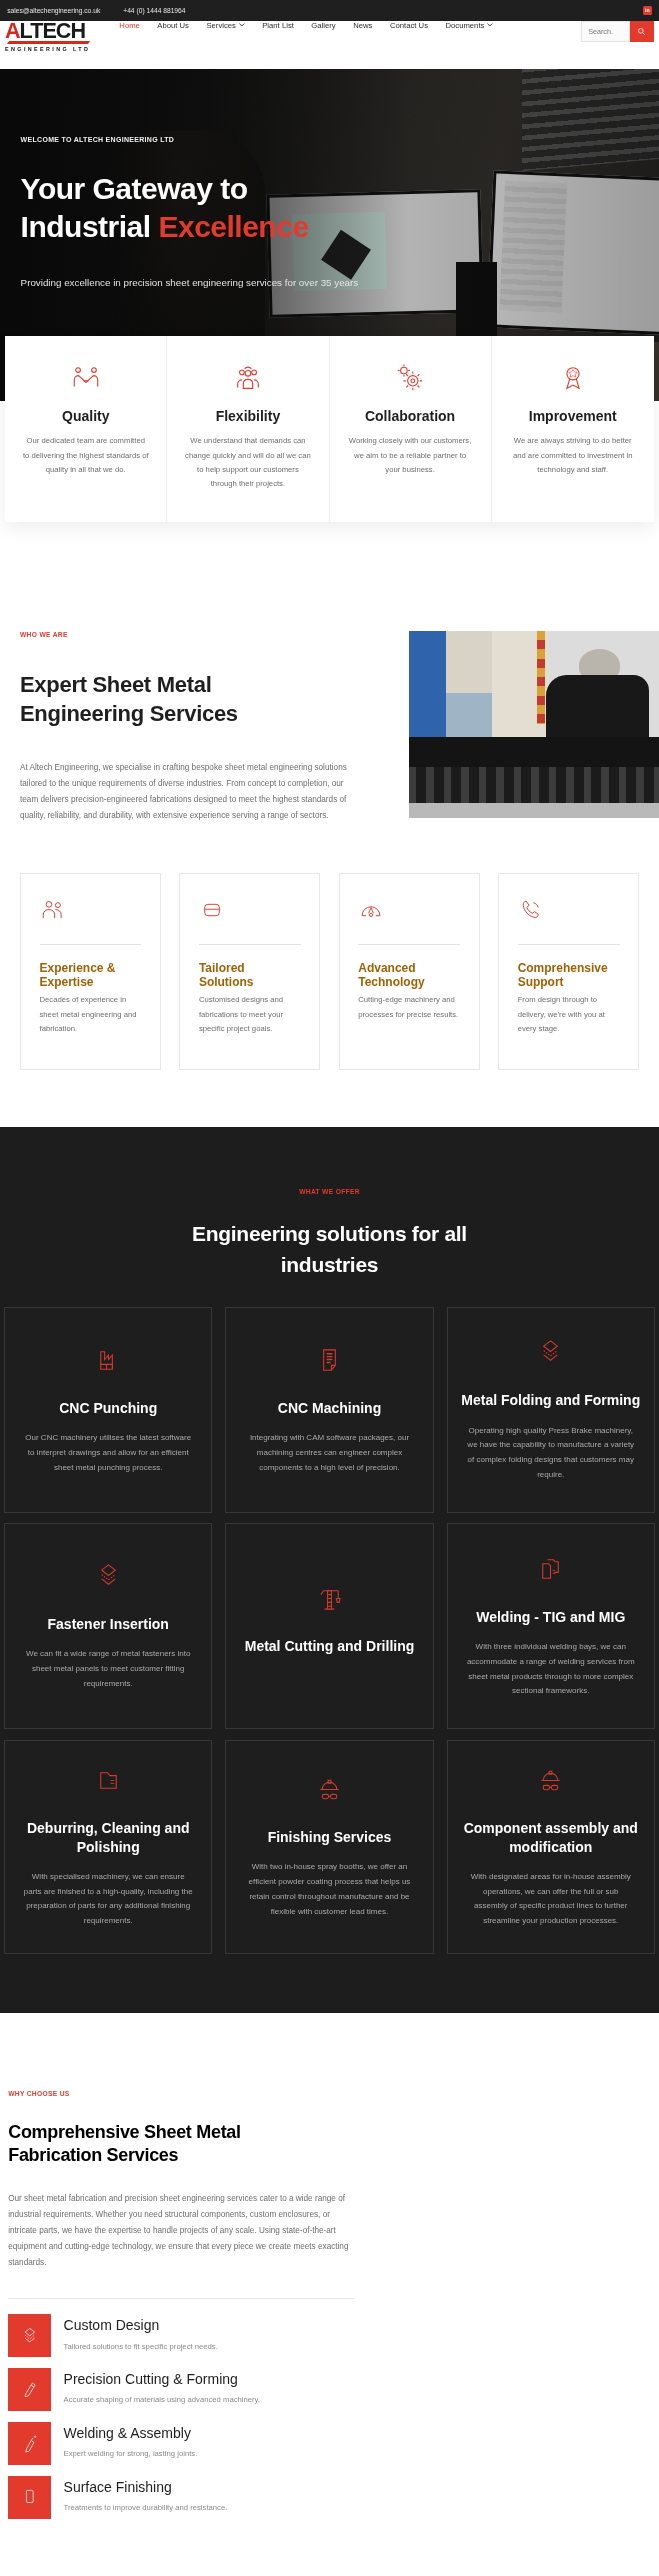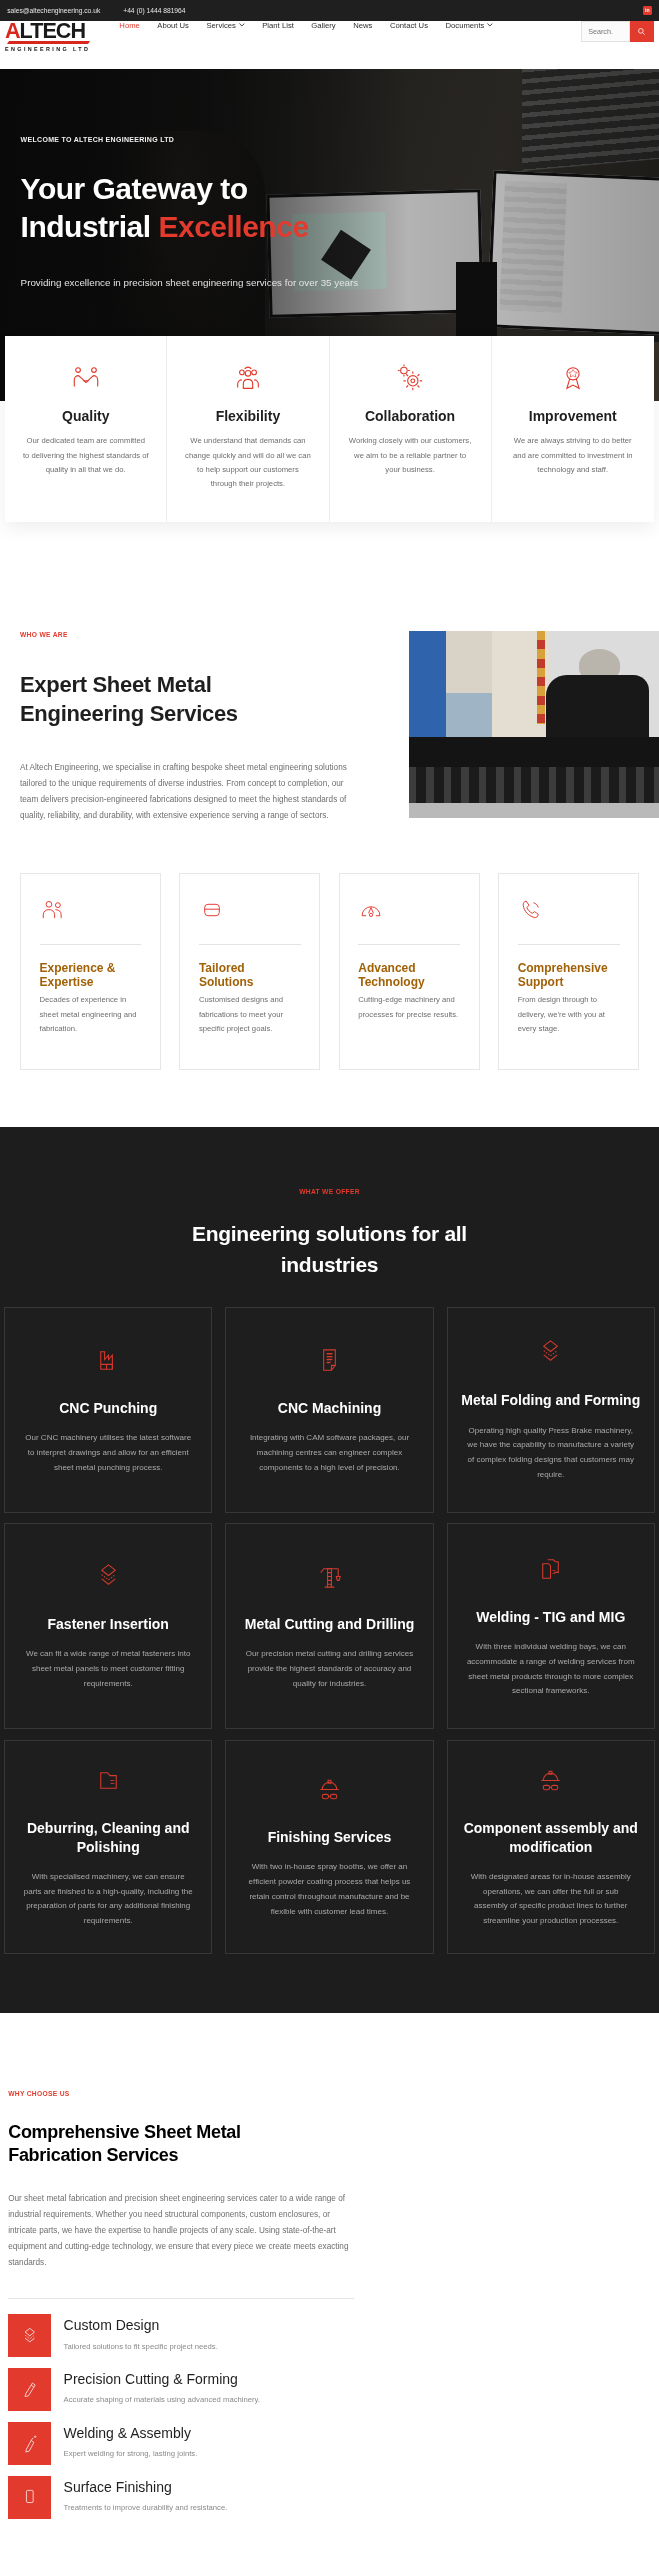--- a/index.html
+++ b/index.html
@@ -376,21 +376,20 @@
       <p>We can fit a wide range of metal fasteners into sheet metal panels to meet customer fitting requirements.</p>
     </div>
     <div class="service-card">
       <div class="ic">
           <svg viewBox="0 0 64 64">
             <path d="M28 54 V16 h8 v38 M28 24 h8 M28 32 h8 M28 40 h8 M28 48 h8"></path>
             <path d="M20 16 h30 M50 16 v8 M46 32 h8 l-2 8 h-4 z M50 24 v8 M20 16 l-6 8 M22 54 h20"></path>
           </svg>
         </div>
       <h3>Metal Cutting and Drilling</h3>
-      <p>Our precision metal cutting and drilling services provide the highest standards of accuracy and quality for industries.</p>
     </div>
     <div class="service-card">
       <div class="ic">
           <svg viewBox="0 0 64 64">
             <path d="M26 12 h12 l4 4 h6 v22 h-8"></path>
             <path d="M16 20 h12 l4 4 v26 h-16 z"></path>
             <path d="M36 34 h6 M36 40 h6" stroke-width="1.6"></path>
           </svg>
         </div>
       <h3>Welding - TIG and MIG</h3>

